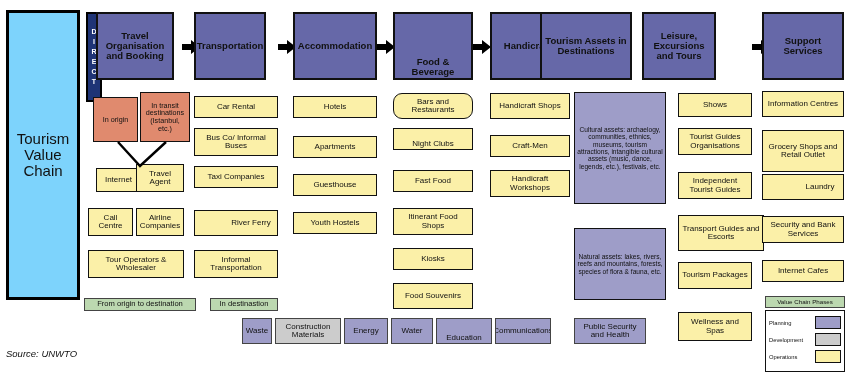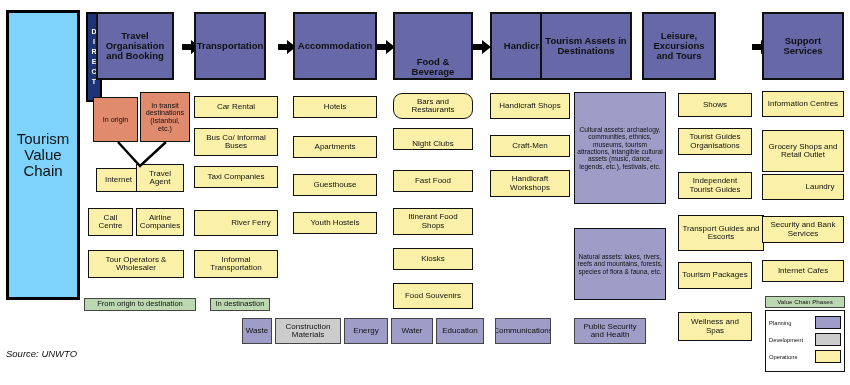--- a/index.html
+++ b/index.html
@@ -331,36 +331,36 @@
       </div>
       <div class="box item phase-operations" style="left:136px;top:208px;width:48px;height:28px;">
         <span>Airline Companies</span>
       </div>
       <div class="box item phase-operations" style="left:88px;top:250px;width:96px;height:28px;">
         <span>Tour Operators &amp; Wholesaler</span>
       </div>
       <div class="box greenlbl" style="left:84px;top:298px;width:112px;">
         <span>From origin to destination</span>
       </div>
-      <div class="box greenlbl" style="left:210px;top:298px;width:60px;">
+      <div class="box greenlbl" style="left:210px;top:298px;width:68px;">
         <span>In destinastion</span>
       </div>
       <div class="box infra-cell phase-planning" style="left:242px;width:30px;">
         <span>Waste</span>
       </div>
       <div class="box infra-cell phase-development" style="left:275px;width:66px;">
         <span>Construction Materials</span>
       </div>
       <div class="box infra-cell phase-planning" style="left:344px;width:44px;">
         <span>Energy</span>
       </div>
       <div class="box infra-cell phase-planning" style="left:391px;width:42px;">
         <span>Water</span>
       </div>
-      <div class="box infra-cell phase-planning" style="left:436px;width:48px;">
+      <div class="box infra-cell phase-planning" style="left:436px;width:56px;align-items:flex-end;">
         <span>Education</span>
       </div>
       <div class="box infra-cell phase-planning" style="left:495px;width:56px;">
         <span>Communications</span>
       </div>
       <div class="box infra-cell phase-planning" style="left:574px;width:72px;">
         <span>Public Security and Health</span>
       </div>
     </div>
 

